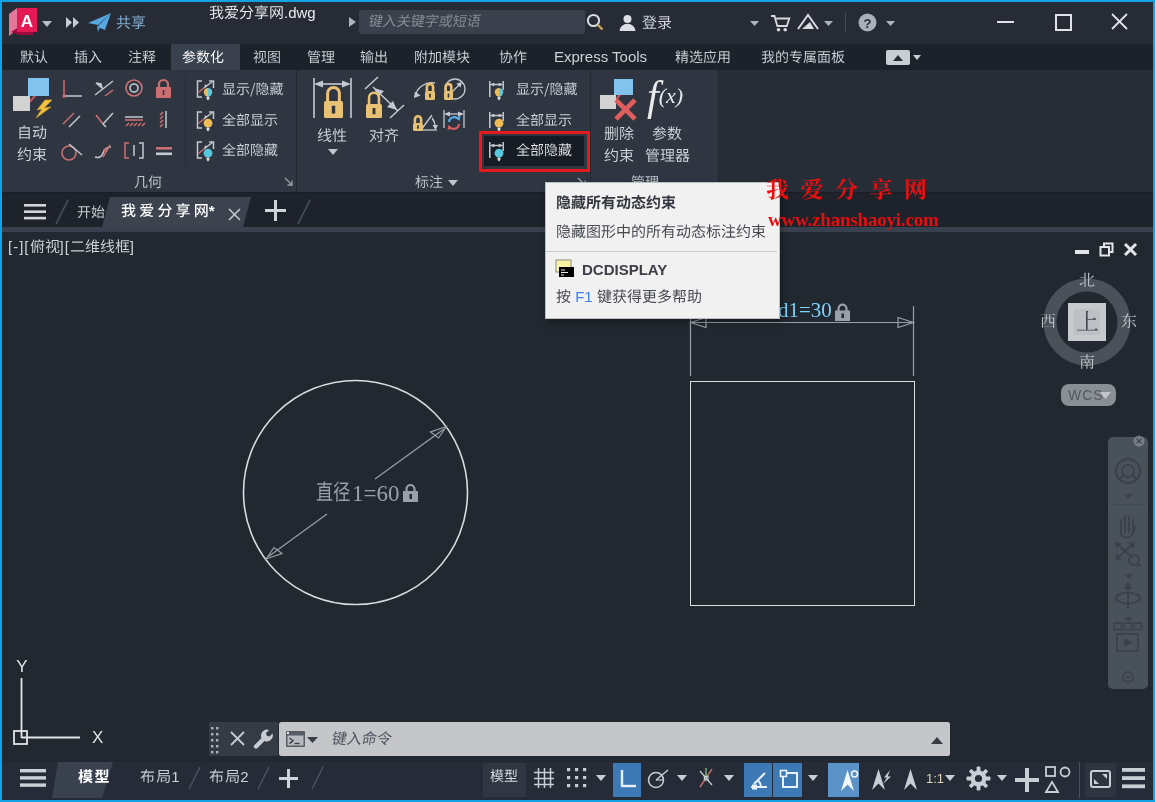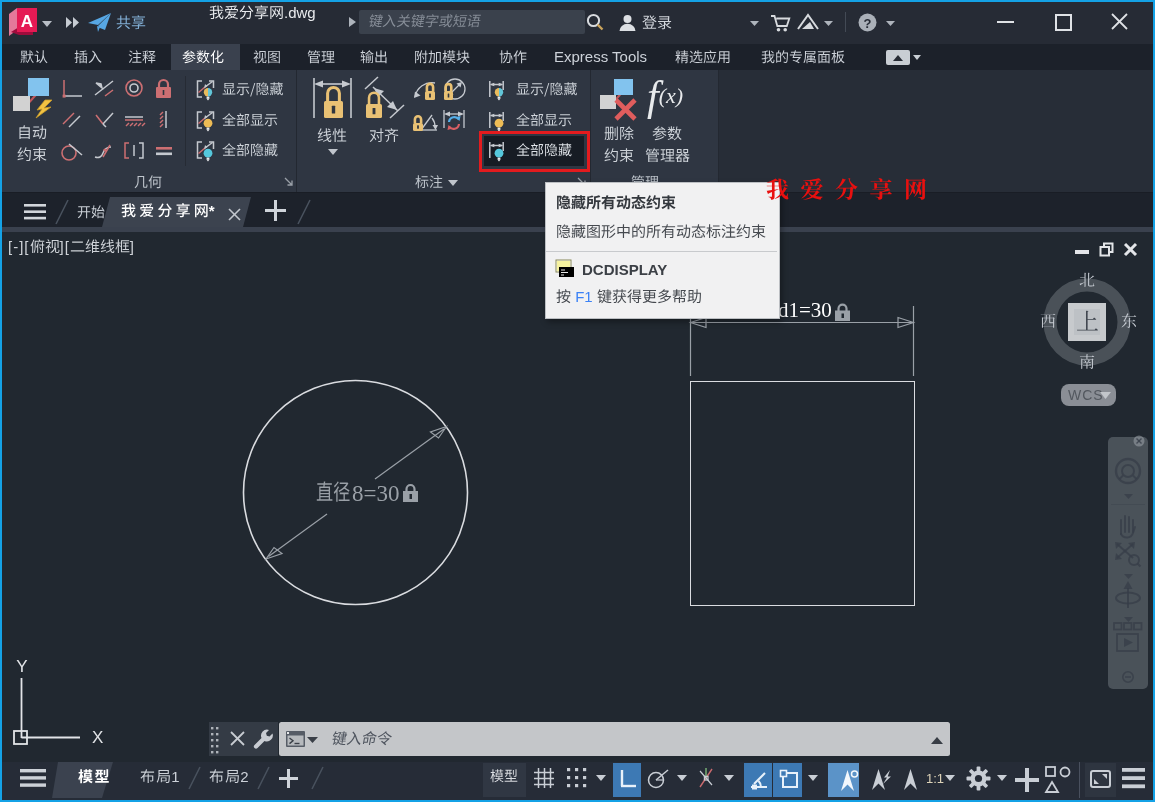--- a/index.html
+++ b/index.html
@@ -705,20 +705,21 @@
       </svg></div>
     <div style="position:absolute;left:766px;top:178px;z-index:60;"><svg width="161.0" height="23.0" viewBox="0 0 7000 1000" style="overflow:visible;display:inline-block;vertical-align:top">
         <g fill="#e9100f">
           <use href="#g65" x="0"></use>
           <use href="#g66" x="1500"></use>
           <use href="#g67" x="3000"></use>
           <use href="#g68" x="4500"></use>
           <use href="#g69" x="6000"></use>
         </g>
       </svg></div>
+    <div style="position:absolute;left:768px;top:209px;font-family:'Liberation Serif';font-weight:bold;font-size:19px;letter-spacing:-0.2px;color:#e30f0e;z-index:60;">www.zhanshaoyi.com</div>
     <svg style="position:absolute;left:24px;top:204px;overflow:visible;" width="22" height="16" viewBox="0 0 22 16">
       <g fill="#d2d6db">
         <rect width="22" height="2.6"></rect>
         <rect y="6.4" width="22" height="2.6"></rect>
         <rect y="12.8" width="22" height="2.6"></rect>
       </g>
     </svg>
     <svg style="position:absolute;left:55px;top:200px;overflow:visible;" width="14" height="24" viewBox="0 0 14 24">
       <line x1="13" y1="0" x2="1" y2="24" stroke="#49525e" stroke-width="1.6"></line>
     </svg>
@@ -891,39 +892,39 @@
 <polygon points="6,139 22,133.5 14,127.5"></polygon>
         <polygon points="186.5,6.5 170.5,12 178.5,18"></polygon>
       </g>
     </svg>
     <div style="position:absolute;left:316px;top:481px;transform:scaleX(0.78);transform-origin:0 0;z-index:6;"><svg width="44.0" height="22.0" viewBox="0 0 2000 1000" style="overflow:visible;display:inline-block;vertical-align:top">
         <g fill="#9aa0a7">
           <use href="#g86" x="0"></use>
           <use href="#g87" x="1000"></use>
         </g>
       </svg></div>
-    <div style="position:absolute;left:352px;top:481px;font:23px 'Liberation Serif';color:#9aa0a7;z-index:6;">8=30</div>
+    <div style="position:absolute;left:352px;top:481px;font:23px 'Liberation Serif';color:#9aa0a7;z-index:6;">1=60</div>
     <svg style="position:absolute;left:402px;top:483px;overflow:visible;z-index:6;" width="17" height="20" viewBox="0 0 17 20">
       <rect x="1" y="8" width="15" height="11" fill="#9aa0a7"></rect>
 <path d="M4.5,8.5 v-2.5 a4,4 0 0 1 8,0 v2.5" stroke="#9aa0a7" stroke-width="2.2" fill="none"></path>
 <rect x="7.5" y="11" width="2.5" height="5" fill="#212830"></rect>
     </svg>
     <div style="position:absolute;left:690px;top:381px;width:223px;height:223px;border:1.5px solid #dadce0;z-index:5;"></div>
     <svg style="position:absolute;left:685px;top:300px;overflow:visible;z-index:5;" width="235" height="80" viewBox="0 0 235 80">
       <g stroke="#9aa0a7" stroke-width="1.2" fill="none">
 <line x1="5.5" y1="6" x2="5.5" y2="76"></line>
         <line x1="228.5" y1="6" x2="228.5" y2="76"></line>
 <line x1="5.5" y1="22.5" x2="228.5" y2="22.5"></line>
       </g>
 <g fill="none" stroke="#9aa0a7" stroke-width="1.2">
 <polygon points="5.5,22.5 21,17.5 21,27.5"></polygon>
         <polygon points="228.5,22.5 213,17.5 213,27.5"></polygon>
       </g>
     </svg>
-    <div style="position:absolute;left:778px;top:298px;font:21px 'Liberation Serif';color:#ffffff;z-index:6;">d1=30</div>
+    <div style="position:absolute;left:778px;top:298px;font:21px 'Liberation Serif';color:#7dd3fc;z-index:6;">d1=30</div>
     <svg style="position:absolute;left:834px;top:303px;overflow:visible;z-index:6;" width="17" height="19" viewBox="0 0 17 19">
       <rect x="1" y="7.5" width="15" height="10.5" fill="#9aa0a7"></rect>
 <path d="M4.5,8 v-2.4 a4,4 0 0 1 8,0 v2.4" stroke="#9aa0a7" stroke-width="2.2" fill="none"></path>
 <rect x="7.5" y="10.5" width="2.5" height="4.5" fill="#212830"></rect>
     </svg>
     <div style="position:absolute;left:545px;top:182px;width:233px;height:135px;background:#f1f1f2;border:1px solid #bcbfc3;box-shadow:2px 3px 6px rgba(0,0,0,0.35);z-index:40;"></div>
     <div style="position:absolute;left:556px;top:195px;z-index:41;"><svg width="120.0" height="15.0" viewBox="0 0 8000 1000" style="overflow:visible;display:inline-block;vertical-align:top">
         <g fill="#34383e">
           <use href="#g88" x="0"></use>
           <use href="#g89" x="1000"></use>

